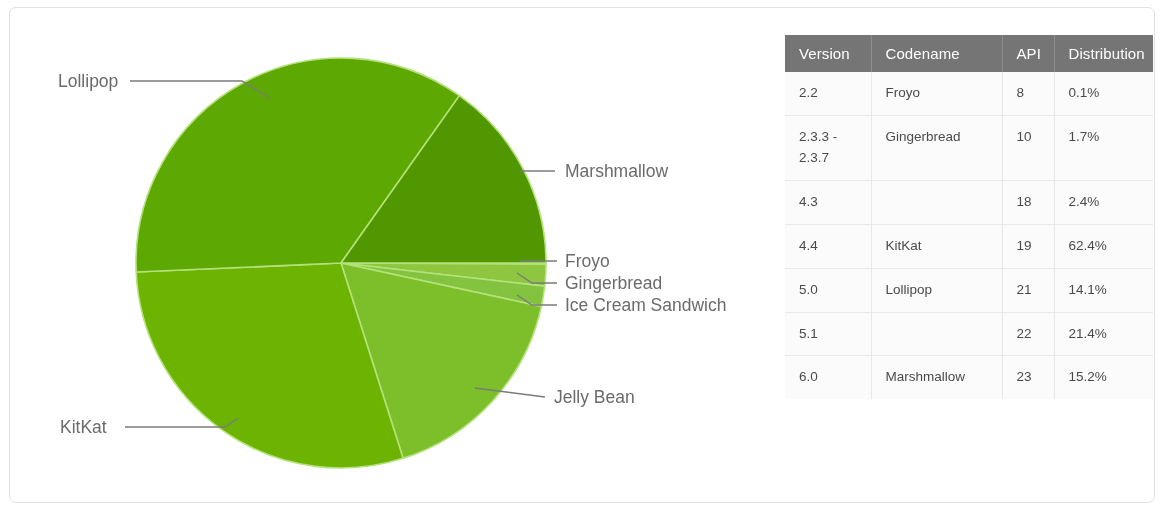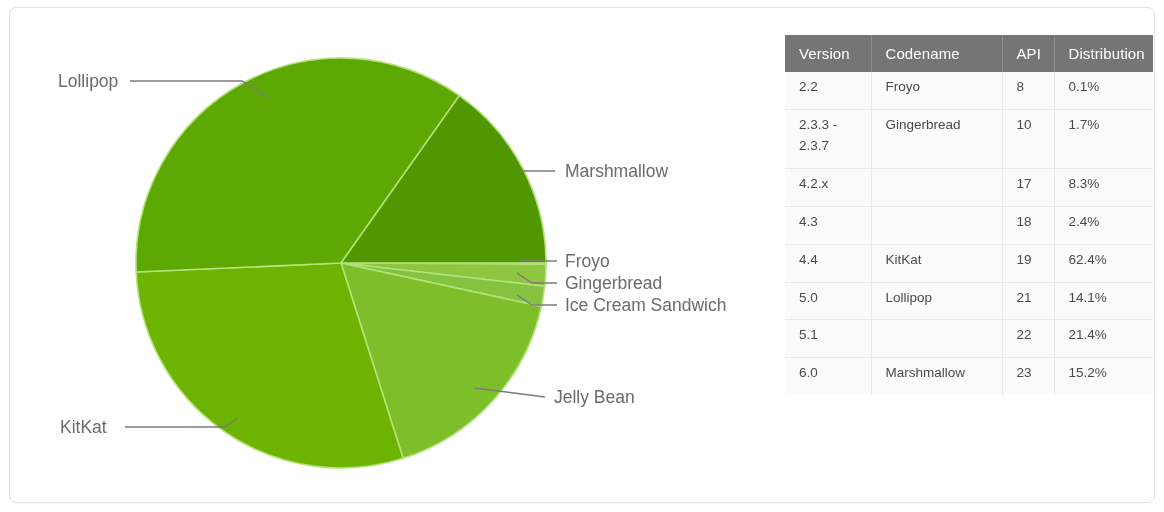--- a/index.html
+++ b/index.html
@@ -75,21 +75,21 @@
     font-weight: normal;
     text-align: left;
     padding: 10px 0 10px 14px;
     border-right: 1px solid #8d8d8d;
     letter-spacing: 0.1px;
   }
   table.dist th:last-child { border-right: none; margin-left: 36px; }
   table.dist td {
     font-size: 13.5px;
     color: #4a4a4a;
-    padding: 5px 0 11px 14px;
+    padding: 11px 0 11px 14px;
     border-right: 1px solid #e8e8e8;
     border-bottom: 1px solid #e8e8e8;
     vertical-align: top;
     background: #fbfbfb;
     line-height: 1.55;
   }
   table.dist td:last-child { border-right: none; margin-left: 24px; }
   table.dist tr:last-child td { border-bottom: none; }
   td.version {
     color: #4a90c2;
@@ -169,26 +169,20 @@
               <td class="nowrap-cell">0.1%</td>
             </tr>
             <tr>
               <td class="version nowrap-cell">2.3.3 -
 2.3.7</td>
               <td class="nowrap-cell">Gingerbread</td>
               <td class="nowrap-cell">10</td>
               <td class="nowrap-cell">1.7%</td>
             </tr>
             <tr>
-              <td class="version nowrap-cell">4.2.x</td>
-              <td class="nowrap-cell"></td>
-              <td class="nowrap-cell">17</td>
-              <td class="nowrap-cell">8.3%</td>
-            </tr>
-            <tr>
               <td class="version nowrap-cell">4.3</td>
               <td class="nowrap-cell"></td>
               <td class="nowrap-cell">18</td>
               <td class="nowrap-cell">2.4%</td>
             </tr>
             <tr>
               <td class="version nowrap-cell">4.4</td>
               <td class="nowrap-cell">KitKat</td>
               <td class="nowrap-cell">19</td>
               <td class="nowrap-cell">62.4%</td>

